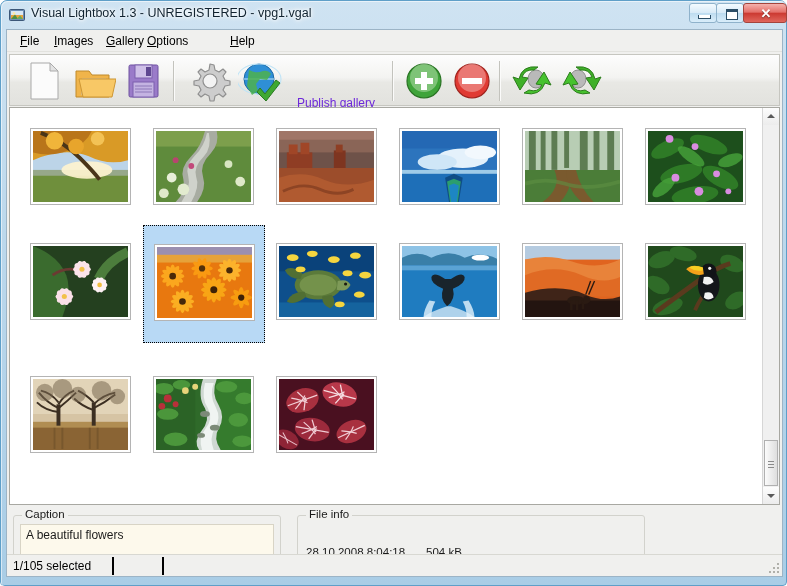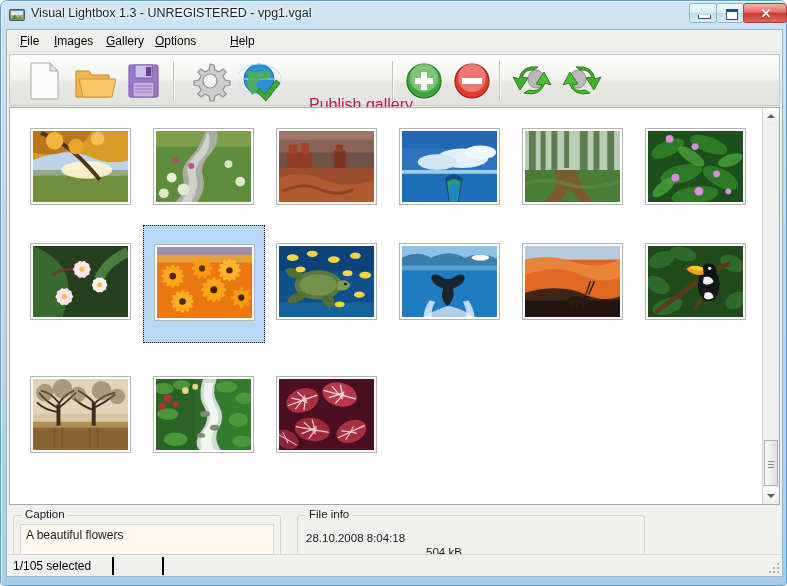--- a/index.html
+++ b/index.html
@@ -120,23 +120,22 @@
     cursor: default;
   }
   .tb-sep {
     position: absolute; top: 6px;
     width: 1px; height: 40px;
     background: #c3c3bd;
     border-right: 1px solid #fbfbfa;
   }
   #publish-label {
     position: absolute; left: 290px; top: 66px;
-    font-size: 16px; color: #be185d;
+    font-size: 12px; color: #6d28d9;
     white-space: nowrap;
-    margin-left: 12px;
   }
 
   
   #thumbpanel {
     position: absolute; left: 2px; top: 77px;
     width: 771px; height: 398px;
     background: #ffffff;
     border: 1px solid #a8a8a2;
     box-sizing: border-box;
     overflow: hidden;
@@ -227,21 +226,21 @@
     padding: 3px 5px;
     overflow: hidden;
     cursor: text;
   }
   #fileinfo-box { left: 288px; top: 8px; width: 348px; height: 56px; }
   #fi-path {
     position: absolute; left: 8px; top: 8px;
     font-size: 11.5px; color: #1a1a1a; white-space: nowrap;
   }
   #fi-date {
-    position: absolute; left: 8px; top: 16px;
+    position: absolute; left: 8px; top: 30px;
     font-size: 11.5px; color: #1a1a1a; white-space: nowrap; text-align: right;
   }
   #fi-size {
     position: absolute; left: 128px; top: 30px;
     font-size: 11.5px; color: #1a1a1a; white-space: nowrap;
   }
 
   
   #statusbar {
     position: absolute; left: 0px; bottom: 0px;
@@ -294,21 +293,21 @@
     </div>
   </div>
   <div id="glass-edge"></div>
 
   <div id="client">
 
     <div id="menubar">
       <div class="menu-item" style="left:8px"><u>F</u><span></span>ile</div>
       <div class="menu-item" style="left:42px"><u>I</u>mages</div>
       <div class="menu-item" style="left:94px"><u>G</u>allery</div>
-      <div class="menu-item" style="left:143px"><u>O</u>ptions</div>
+      <div class="menu-item" style="left:135px"><u>O</u>ptions</div>
       <div class="menu-item" style="left:218px"><u>H</u>elp</div>
     </div>
 
     <div id="toolbar">
 
       <div class="tb-btn" style="left:12px">
         <svg viewBox="0 0 44 44">
           <path d="M9 4 h19 l8 8 v28 h-27 z" fill="#fbfbfb" stroke="#a9a9a9" stroke-width="1"></path>
           <path d="M28 4 l8 8 h-8 z" fill="#e3e3e3" stroke="#a9a9a9" stroke-width="1"></path>
         </svg>

